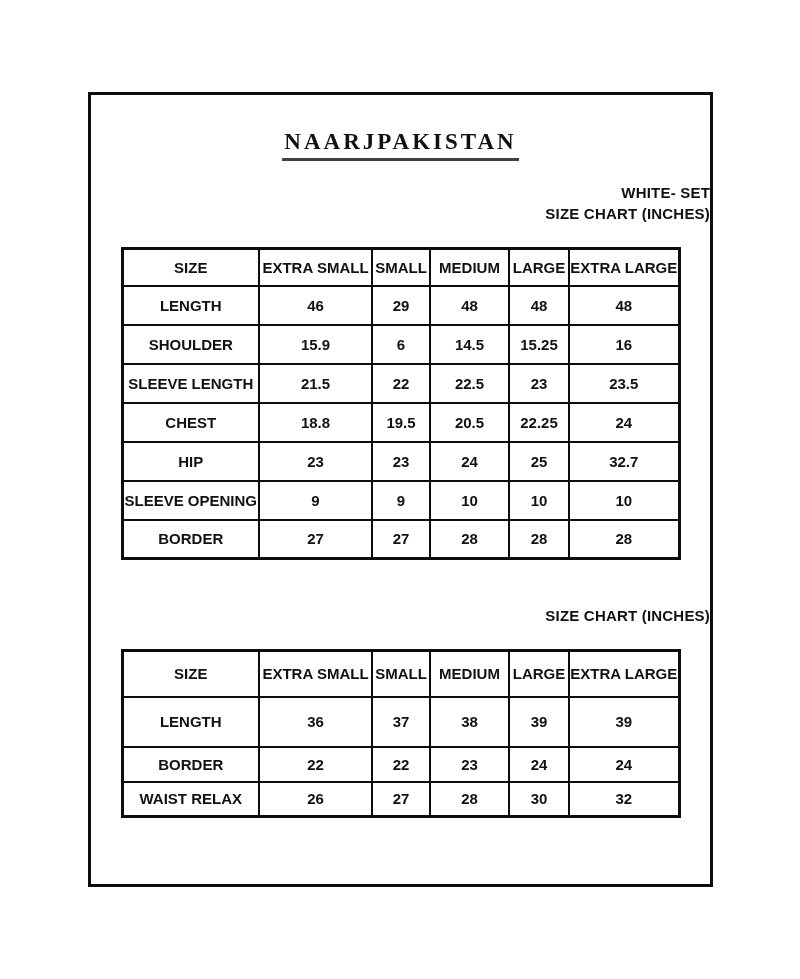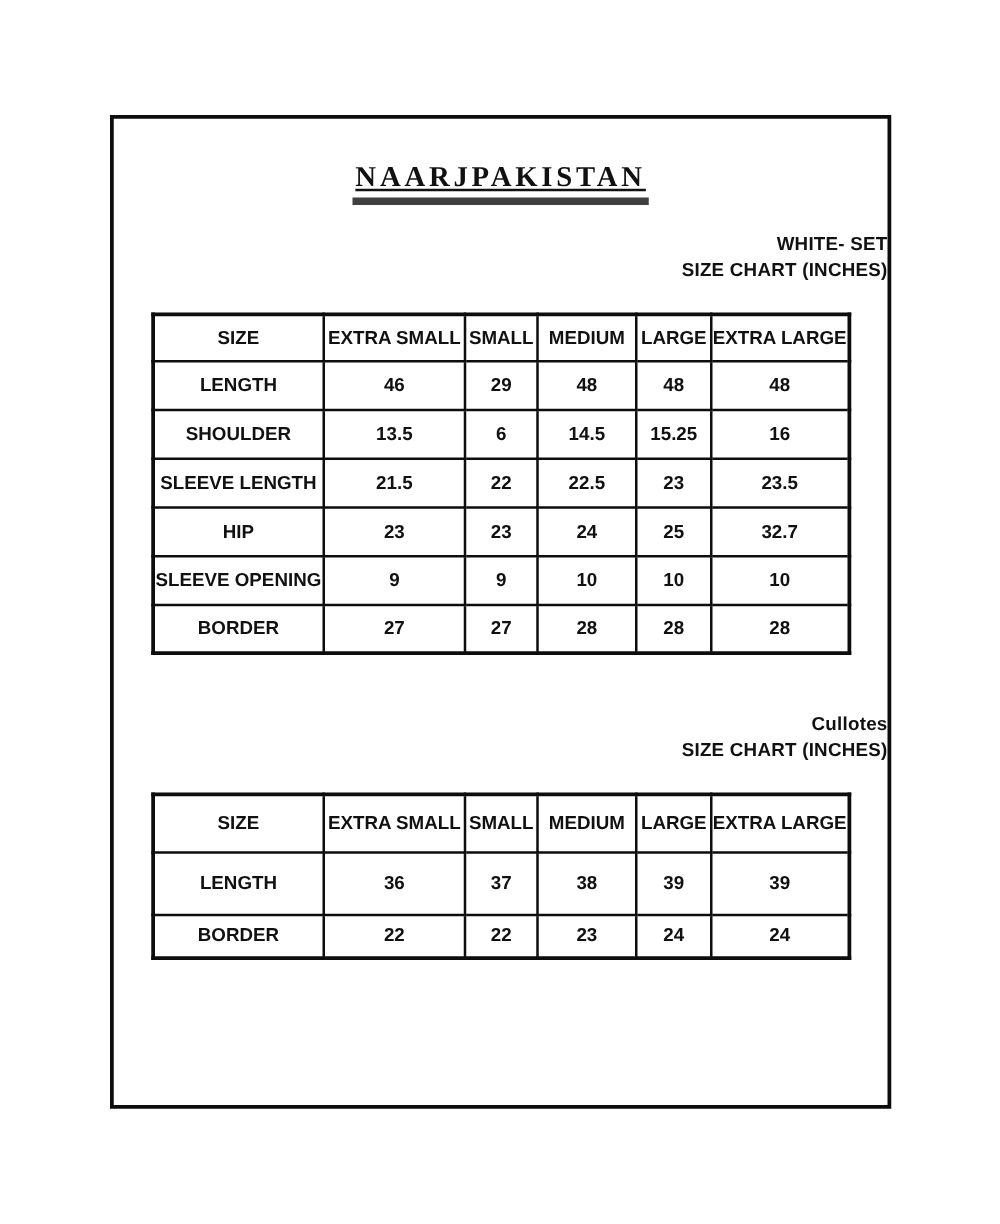--- a/index.html
+++ b/index.html
@@ -26,23 +26,22 @@
     margin: 33px 0 0 0;
     text-align: center;
     font-family: "Liberation Serif", "DejaVu Serif", serif;
     font-size: 23px;
     font-weight: bold;
     letter-spacing: 3px;
     line-height: 28px;
   }
   .brand .underlined {
     display: inline-block;
-    border-bottom: 6px solid #404040;
+    border-bottom: 3px solid #404040;
     padding: 0 2px 2px 2px;
-    text-decoration: underline;
   }
   .section-sub {
     margin-top: 21px;
     text-align: right;
     font-weight: bold;
     font-size: 15px;
     line-height: 21px;
     letter-spacing: 0.2px;
   }
   .section-sub.second {
@@ -119,33 +118,41 @@
     <tr class="row">
       <td>LENGTH</td>
       <td>46</td>
       <td>29</td>
       <td>48</td>
       <td>48</td>
       <td>48</td>
     </tr>
     <tr class="row">
       <td>SHOULDER</td>
-      <td>13.5</td>
+      <td>15.9</td>
       <td>6</td>
       <td>14.5</td>
       <td>15.25</td>
       <td>16</td>
     </tr>
     <tr class="row">
       <td>SLEEVE LENGTH</td>
       <td>21.5</td>
       <td>22</td>
       <td>22.5</td>
       <td>23</td>
       <td>23.5</td>
+    </tr>
+    <tr class="row">
+      <td>CHEST</td>
+      <td>18.8</td>
+      <td>19.5</td>
+      <td>20.5</td>
+      <td>22.25</td>
+      <td>24</td>
     </tr>
     <tr class="row">
       <td>HIP</td>
       <td>23</td>
       <td>23</td>
       <td>24</td>
       <td>25</td>
       <td>32.7</td>
     </tr>
     <tr class="row">
@@ -161,21 +168,20 @@
       <td>27</td>
       <td>27</td>
       <td>28</td>
       <td>28</td>
       <td>28</td>
     </tr>
   </tbody>
     </table>
 
   <div class="section-sub second">
-    <div>Cullotes</div>
     <div>SIZE CHART (INCHES)</div>
   </div>
 
   <table class="size-table" id="table-cullotes">
     <colgroup>
       <col class="c-label">
         <col class="c-xs">
         <col class="c-s">
         <col class="c-m">
         <col class="c-l">
@@ -199,16 +205,24 @@
       <td>39</td>
     </tr>
     <tr class="row row-2">
       <td>BORDER</td>
       <td>22</td>
       <td>22</td>
       <td>23</td>
       <td>24</td>
       <td>24</td>
     </tr>
+    <tr class="row row-3">
+      <td>WAIST RELAX</td>
+      <td>26</td>
+      <td>27</td>
+      <td>28</td>
+      <td>30</td>
+      <td>32</td>
+    </tr>
   </tbody>
     </table>
 
 </div>
 
 </body></html>

